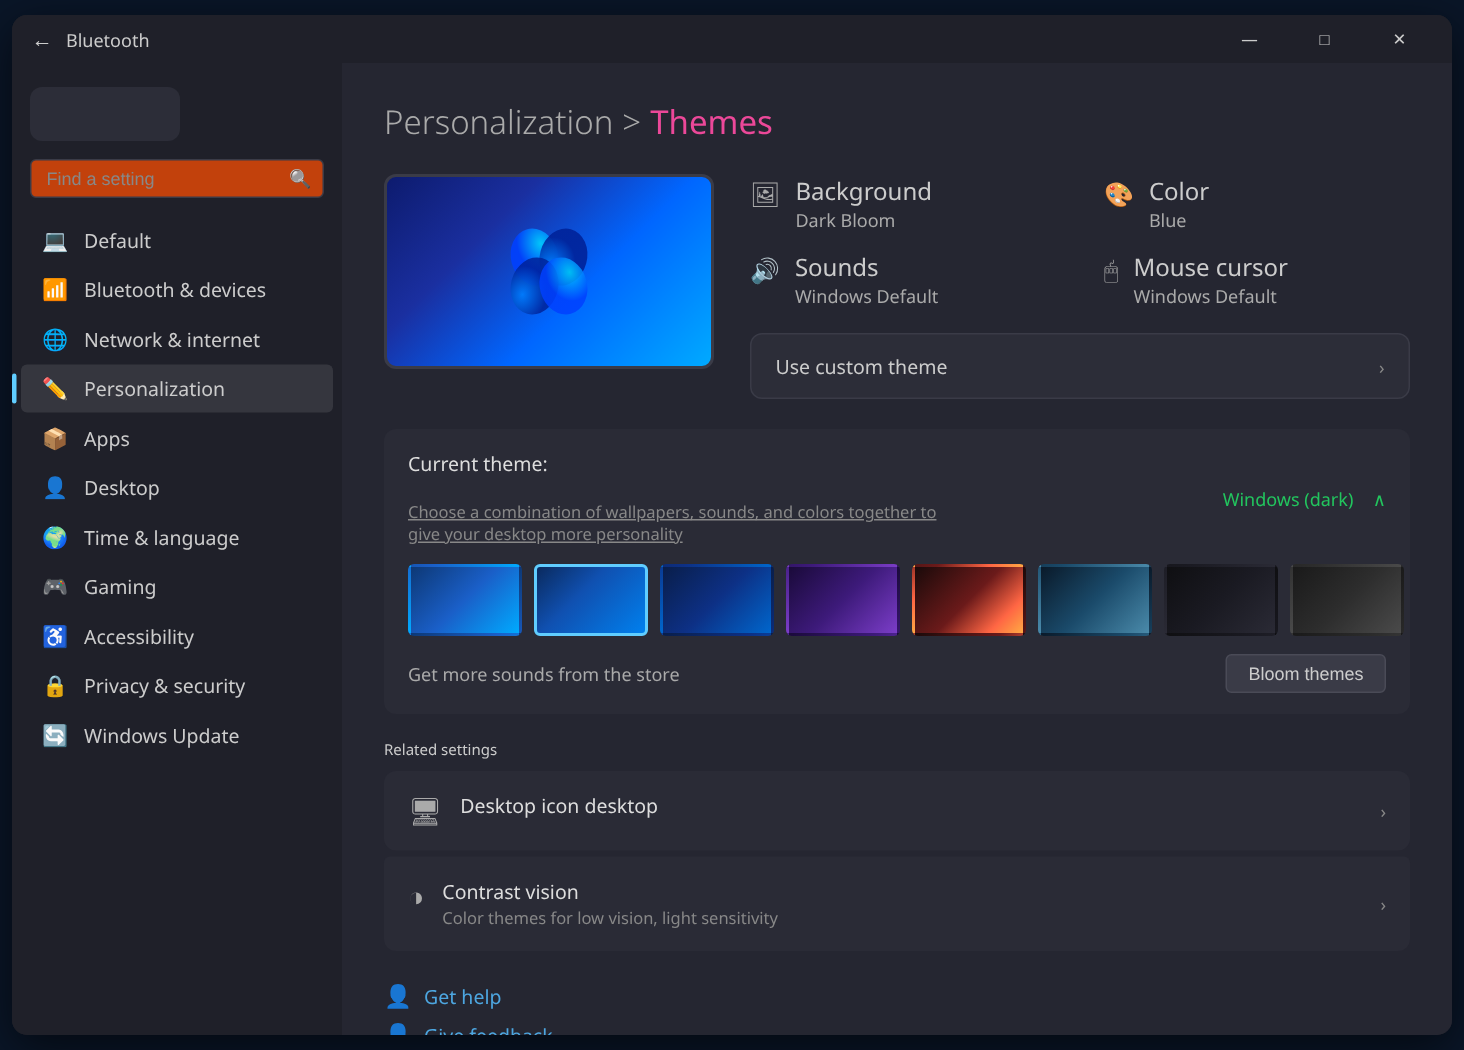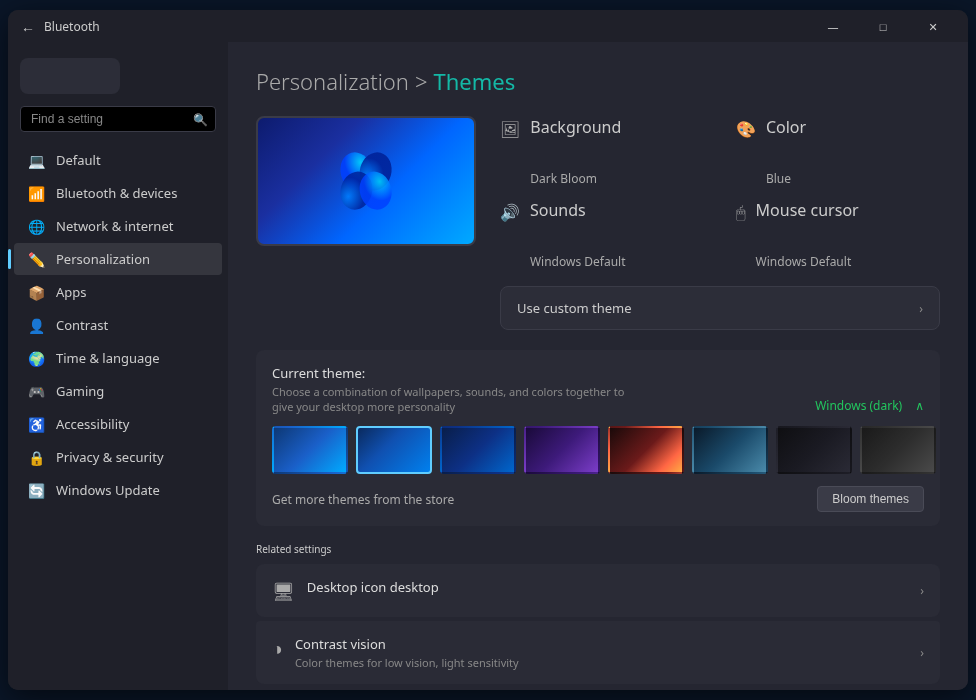--- a/index.html
+++ b/index.html
@@ -86,21 +86,21 @@
       background: #2c2d38;
       border-radius: 8px;
       margin: 8px 12px 12px 12px;
     }
     .search-box {
       margin: 4px 12px 12px 12px;
       position: relative;
     }
     .search-input {
       width: 100%;
-      background: #000000;
+      background: #c2410c;
       border: 1px solid #3a3b47;
       border-radius: 4px;
       color: #ccc;
       padding: 5px 28px 5px 10px;
       font-size: 12px;
       outline: none;
     }
     .search-input::placeholder { color: #888; }
     .search-icon-wrap {
       position: absolute;
@@ -158,21 +158,21 @@
       gap: 6px;
       font-size: 22px;
       font-weight: 300;
       color: #e0e0e0;
       margin-bottom: 20px;
     }
     .breadcrumb-parent {
       color: #aaa;
     }
     .breadcrumb-sep { color: #aaa; }
-    .breadcrumb-current { color: #14b8a6; font-weight: 400; }
+    .breadcrumb-current { color: #ec4899; font-weight: 400; }
     .hero-section {
       display: flex;
       gap: 24px;
       margin-bottom: 20px;
     }
     .theme-preview {
       width: 220px;
       height: 130px;
       border-radius: 8px;
       overflow: hidden;
@@ -210,21 +210,20 @@
       margin-top: 2px;
     }
     .info-text {}
     .info-label {
       font-size: 16px;
       color: #ccc;
     }
     .info-value {
       font-size: 12px;
       color: #aaa;
-      margin-top: 32px;
     }
     .custom-theme-btn {
       display: flex;
       align-items: center;
       justify-content: space-between;
       background: #2c2d38;
       border: 1px solid #3a3b47;
       border-radius: 8px;
       padding: 12px 16px;
       color: #ccc;
@@ -234,32 +233,33 @@
     }
     .current-theme-section {
       background: #2a2b36;
       border-radius: 8px;
       padding: 14px 16px;
       margin-bottom: 16px;
     }
     .current-theme-header {
       display: flex;
       justify-content: space-between;
-      align-items: flex-end;
+      align-items: center;
       margin-bottom: 12px;
     }
     .current-theme-title {
       font-size: 13px;
       color: #ddd;
     }
     .current-theme-desc {
       font-size: 11px;
       color: #888;
-      margin-top: 2px;
+      margin-top: 16px;
       max-width: 360px;
+      text-decoration: underline;
     }
     .current-theme-value {
       display: flex;
       align-items: center;
       gap: 13px;
       font-size: 12px;
       color: #22c55e;
       cursor: pointer;
     }
     .theme-thumbnails {
@@ -413,21 +413,21 @@
       <div class="nav-item active">
         <span class="nav-icon">✏️</span>
         <span>Personalization</span>
       </div>
       <div class="nav-item">
         <span class="nav-icon">📦</span>
         <span>Apps</span>
       </div>
       <div class="nav-item">
         <span class="nav-icon">👤</span>
-        <span>Contrast</span>
+        <span>Desktop</span>
       </div>
       <div class="nav-item">
         <span class="nav-icon">🌍</span>
         <span>Time &amp; language</span>
       </div>
       <div class="nav-item">
         <span class="nav-icon">🎮</span>
         <span>Gaming</span>
       </div>
       <div class="nav-item">
@@ -528,21 +528,21 @@
           <div class="theme-thumb thumb-blue1"></div>
           <div class="theme-thumb thumb-blue2 selected"></div>
           <div class="theme-thumb thumb-blue3"></div>
           <div class="theme-thumb thumb-purple"></div>
           <div class="theme-thumb thumb-flower"></div>
           <div class="theme-thumb thumb-landscape"></div>
           <div class="theme-thumb thumb-dark"></div>
           <div class="theme-thumb thumb-gray"></div>
         </div>
         <div class="store-row">
-          <span class="store-link">Get more themes from the store</span>
+          <span class="store-link">Get more sounds from the store</span>
           <button class="browse-btn">Bloom themes</button>
         </div>
       </div>
 
       <div class="related-section">
         <div class="related-title">Related settings</div>
         <div class="settings-item">
           <div class="settings-item-left">
             <span class="settings-item-icon">🖥</span>
             <div class="settings-item-text">

